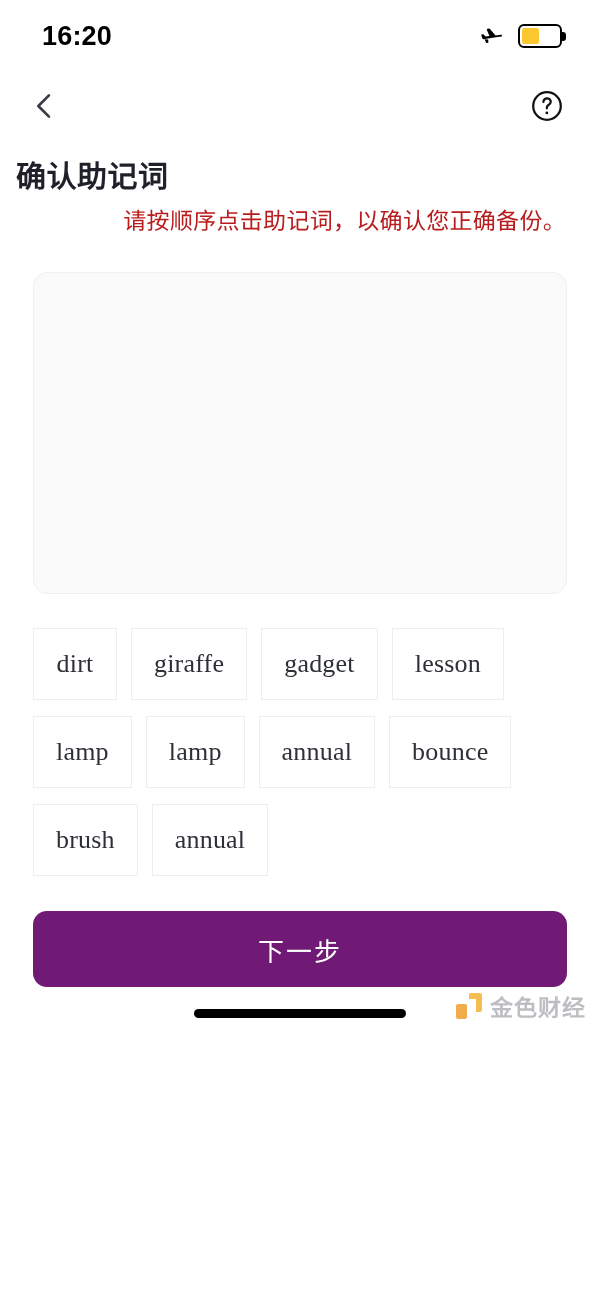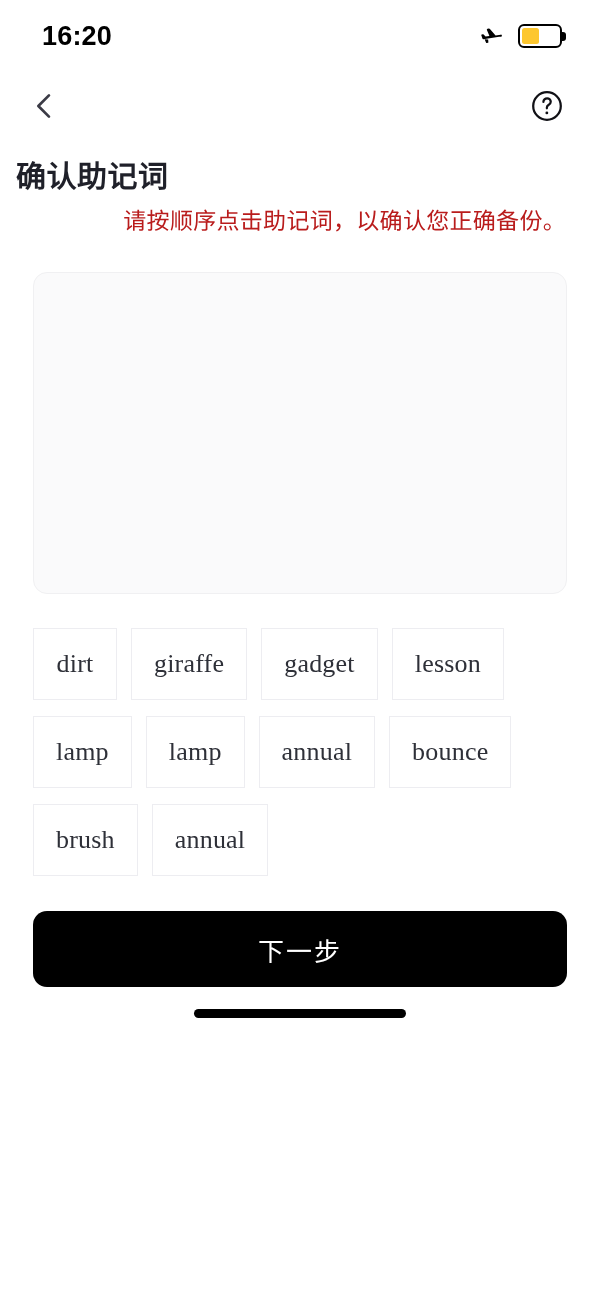--- a/index.html
+++ b/index.html
@@ -185,21 +185,21 @@
   }
 
   
   .spacer { flex: 1 1 auto; }
 
   .next-button {
     flex: none;
     margin: 0 33px 0 33px;
     height: 76px;
     border-radius: 14px;
-    background: #000000;
+    background: #701a75;
     color: #ffffff;
     font-size: 26px;
     letter-spacing: 2px;
     display: flex;
     align-items: center;
     justify-content: center;
     border: none;
     font-family: inherit;
     cursor: default;
   }
@@ -325,14 +325,22 @@
     </div>
 
   <div class="spacer"></div>
 
   <button class="next-button" disabled="">下一步</button>
 
   <div class="home-area">
     <div class="home-indicator"></div>
   </div>
 
+  <div class="watermark">
+    <span class="wm-mark">
+      <span class="wm-sq-a"></span>
+      <span class="wm-sq-b"></span>
+      <span class="wm-sq-c"></span>
+    </span>
+    <span class="wm-text">金色财经</span>
+  </div>
 
 </div>
 
 </body></html>

